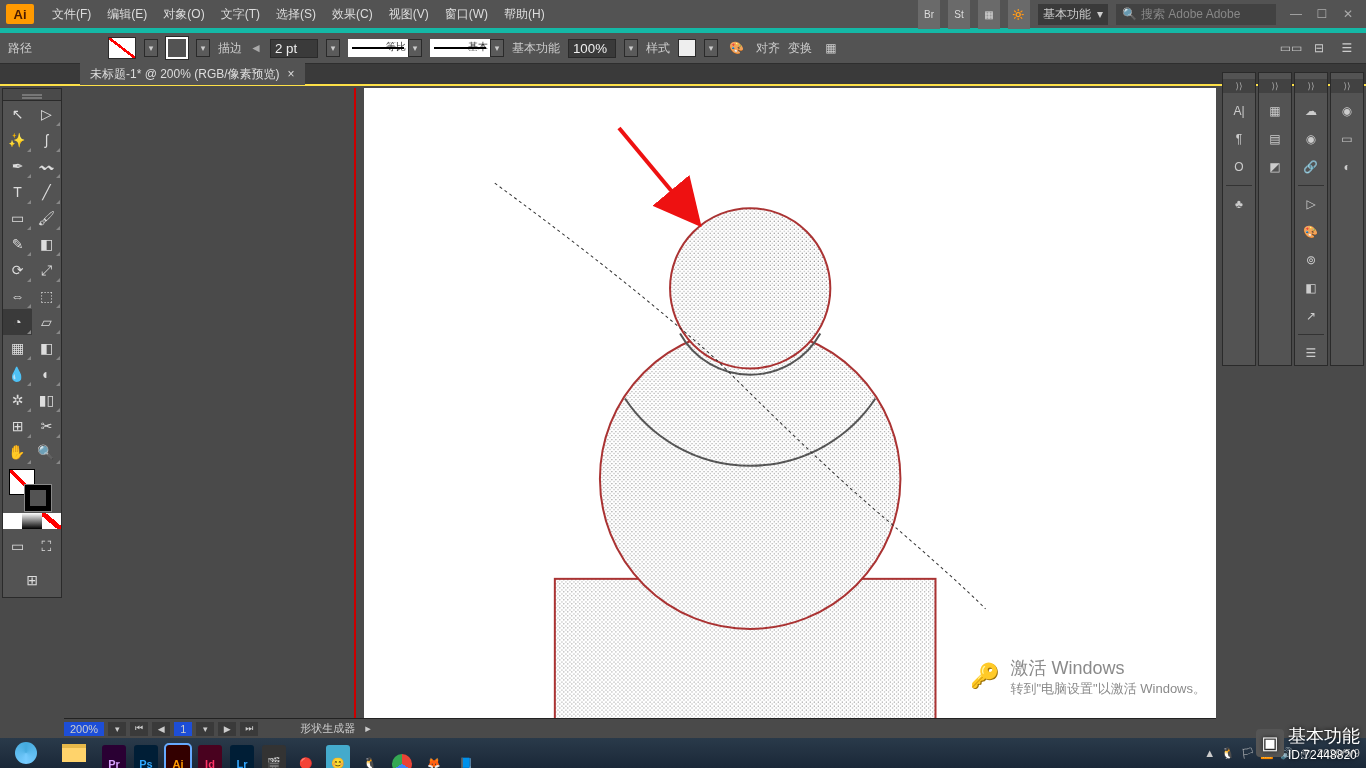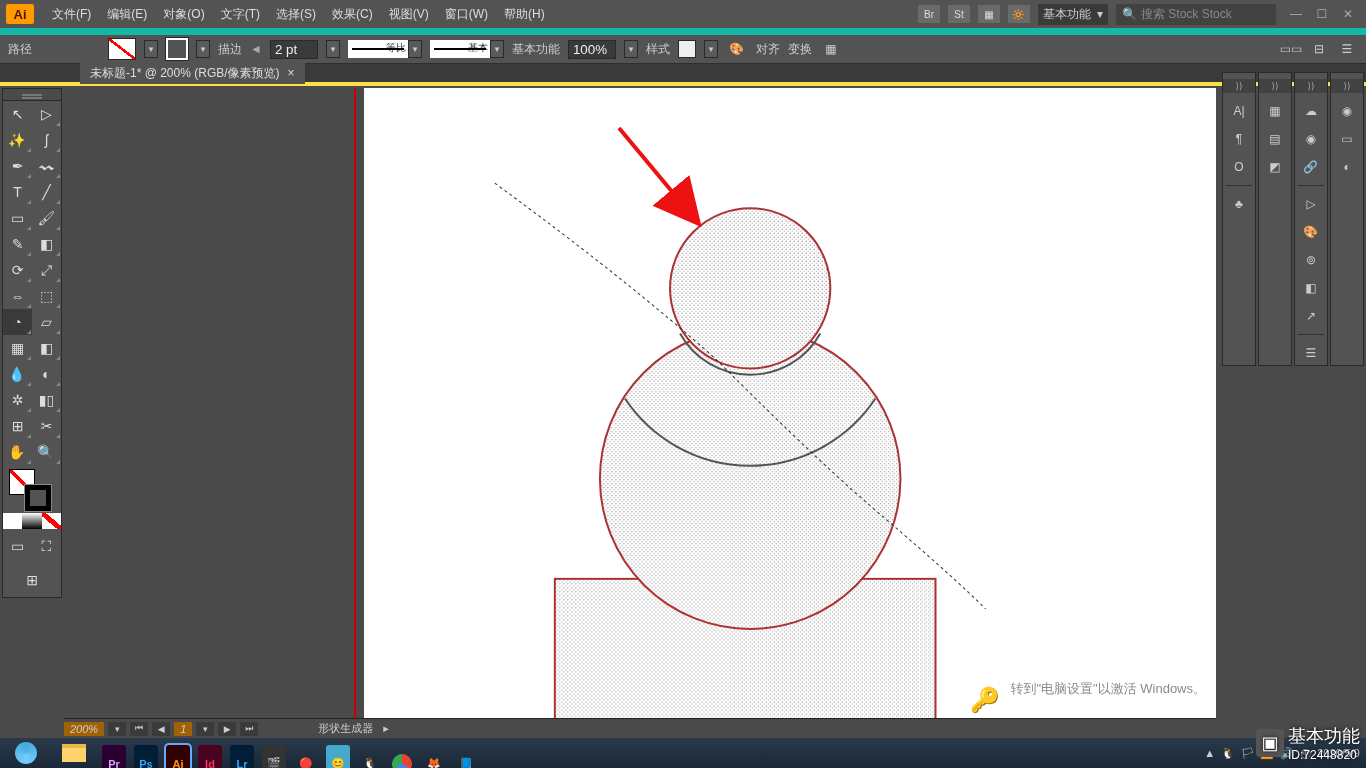--- a/index.html
+++ b/index.html
@@ -3,45 +3,45 @@
 <meta charset="utf-8">
 <style>
 * { margin:0; padding:0; box-sizing:border-box; font-family:"Microsoft YaHei",sans-serif; }
 body { background:#4a4a4a; width:1366px; height:768px; overflow:hidden; color:#ccc; font-size:12px; position:relative; }
 
 
 .menubar { height:28px; background:#535353; display:flex; align-items:center; padding:0 6px; gap:4px; }
 .ai-logo { width:28px; height:20px; background:#ff9a00; color:#4a1a00; font-weight:bold; display:flex; align-items:center; justify-content:center; border-radius:2px; font-size:13px; margin-right:8px; }
 .menu-item { padding:2px 6px; color:#ddd; cursor:default; }
 .menu-right { margin-left:auto; display:flex; align-items:center; gap:8px; }
-.menu-btn { width:22px; height:18px; background:#6a6a6a; display:flex; align-items:center; justify-content:center; font-size:10px; color:#ddd; }
+.menu-btn { width:22px; height:29px; background:#6a6a6a; display:flex; align-items:center; justify-content:center; font-size:10px; color:#ddd; }
 .workspace-dd { background:#3a3a3a; padding:2px 5px; display:flex; align-items:center; gap:6px; }
 .search-stock { background:#424242; padding:2px 6px; color:#888; width:160px; display:flex; align-items:center; gap:4px; }
 .win-ctrl { display:flex; gap:2px; }
 .win-ctrl span { width:24px; height:18px; display:flex; align-items:center; justify-content:center; color:#aaa; }
 
 
-.controlbar { height:36px; background:#535353; border-top:7px solid #14b8a6; border-bottom:1px solid #2e2e2e; display:flex; align-items:center; padding:0 8px; gap:8px; }
+.controlbar { height:36px; background:#535353; border-top:5px solid #14b8a6; border-bottom:1px solid #2e2e2e; display:flex; align-items:center; padding:0 8px; gap:8px; }
 .ctl-label { color:#ccc; }
 .swatch { width:28px; height:22px; background:#fff; position:relative; border:1px solid #2a2a2a; }
 .swatch::after{content:"";position:absolute;inset:0;background:linear-gradient(to top right,transparent 46%,red 46%,red 54%,transparent 54%);}
 .stroke-sw { width:22px; height:22px; border:2px solid #fff; background:#535353; outline:1px solid #2a2a2a; }
 .num-input { background:#3a3a3a; color:#eee; border:1px solid #2a2a2a; padding:1px 4px; width:48px; }
 .dd { width:14px; height:18px; background:#5a5a5a; border:1px solid #2a2a2a; display:flex; align-items:center; justify-content:center; }
 .dd::after{content:"▾";font-size:9px;color:#ccc;}
 .line-prev { width:60px; height:18px; background:#fff; position:relative; }
 .line-prev::after{content:"";position:absolute;left:4px;right:4px;top:8px;height:2px;background:#000;}
 .txtchip { color:#333; position:absolute; right:2px; top:1px; font-size:10px; background:#fff; }
 .dropdown-wrap{position:relative;display:flex;}
 .sq{width:18px;height:18px;background:#eee;border:1px solid #2a2a2a;}
 .right-cluster{margin-left:auto;display:flex;align-items:center;gap:6px;}
 .icon-btn{width:22px;height:22px;display:flex;align-items:center;justify-content:center;color:#ccc;}
 
 
-.doctabs { height:22px; background:#3a3a3a; border-bottom:4px solid #fde047; display:flex; align-items:center; }
+.doctabs { height:22px; background:#3a3a3a; border-bottom:2px solid #fde047; display:flex; align-items:center; }
 .doctab { background:#535353; height:22px; padding:0 10px; display:flex; align-items:center; gap:8px; color:#ddd; margin-left:80px;}
 
 
 .toolbox { position:absolute; left:2px; top:88px; width:60px; background:#535353; border:1px solid #2a2a2a; }
 .tool-grip{height:12px;background:#4a4a4a;border-bottom:1px solid #2a2a2a;display:flex;align-items:center;justify-content:center;}
 .tool-grip::after{content:"";width:20px;height:2px;background:#777;box-shadow:0 3px 0 #777;}
 .tool-row{display:flex;}
 .tool{width:30px;height:26px;display:flex;align-items:center;justify-content:center;color:#ddd;font-size:14px;position:relative;}
 .tool.sel{background:#3a3a3a;}
 .tool-dot::after{content:"";position:absolute;right:1px;bottom:1px;border:2px solid transparent;border-right-color:#888;border-bottom-color:#888;}
@@ -62,21 +62,21 @@
 .divd{width:80%;height:1px;background:#333;margin:2px 0;}
 
 
 .canvas-area{position:absolute;left:64px;right:150px;top:88px;bottom:50px;background:#4a4a4a;overflow:hidden;}
 .artboard{position:absolute;left:300px;top:0;right:0;bottom:0;background:#fff;}
 .ruler-edge{position:absolute;left:290px;top:0;width:2px;bottom:0;background:#c00;}
 svg.drawing{position:absolute;inset:0;}
 
 
 .statusbar{position:absolute;left:64px;right:150px;bottom:30px;height:20px;background:#4a4a4a;border-top:1px solid #222;display:flex;align-items:center;gap:4px;color:#ccc;font-size:11px;}
-.zoom-box{background:#a16207;padding:1px 6px;font-style:italic;}
+.zoom-box{background:#1d4ed8;padding:1px 6px;}
 .navseg{width:18px;height:14px;background:#3a3a3a;display:flex;align-items:center;justify-content:center;font-size:9px;}
 
 
 .taskbar{position:absolute;left:0;right:0;bottom:0;height:30px;background:linear-gradient(#2a3a4a,#1a2838);display:flex;align-items:center;padding:0 6px;gap:8px;}
 .tb-icon{width:40px;height:26px;display:flex;align-items:center;justify-content:center;border-radius:2px;}
 .tb-app{width:24px;height:38px;border-radius:3px;display:flex;align-items:center;justify-content:center;font-size:11px;font-weight:bold;margin-top:21px;}
 .tb-right{margin-left:auto;display:flex;align-items:center;gap:6px;color:#ccc;font-size:11px;}
 
 
 .win-act{position:absolute;right:160px;bottom:70px;color:#8a8a8a;font-size:13px;pointer-events:none;}
@@ -101,21 +101,21 @@
   <span class="menu-item">帮助(H)</span>
   <div class="menu-right">
     <div class="menu-btn">Br</div>
     <div class="menu-btn">St</div>
     <div class="menu-btn">▦</div>
     <div class="menu-btn">🔆</div>
     <div class="workspace-dd">
         <span>基本功能</span>
         <span>▾</span>
       </div>
-    <div class="search-stock">🔍 <span>搜索 Stock Stock</span></div>
+    <div class="search-stock">🔍 <span>搜索 Adobe Adobe</span></div>
     <div class="win-ctrl">
       <span>—</span>
       <span>☐</span>
       <span>✕</span>
     </div>
   </div>
 </div>
 
 <div class="controlbar">
   <span class="ctl-label">路径</span>
@@ -309,26 +309,27 @@
 
 <div class="statusbar">
   <div class="zoom-box">200%</div>
   <div class="navseg">▾</div>
   <div class="navseg">⏮</div>
   <div class="navseg">◀</div>
   <div class="zoom-box">1</div>
   <div class="navseg">▾</div>
   <div class="navseg">▶</div>
   <div class="navseg">⏭</div>
-  <span style="margin-left:56px">形状生成器</span>
+  <span style="margin-left:38px">形状生成器</span>
   <span style="margin-left:6px">▸</span>
 </div>
 
 <div class="win-act">
   <span style="position:absolute;left:-40px;top:6px;font-size:24px;color:#aaa">🔑</span>
+  <div class="t1">激活 Windows</div>
   <div>转到"电脑设置"以激活 Windows。</div>
 </div>
 
 <div class="taskbar">
   <div class="tb-icon">
       <div style="width:22px;height:22px;border-radius:50%;background:conic-gradient(#4ad,#7cf,#4ad)"></div>
     </div>
   <div class="tb-icon">
       <div style="width:24px;height:18px;background:#ffd36b;border-top:4px solid #e6b84a"></div>
     </div>

